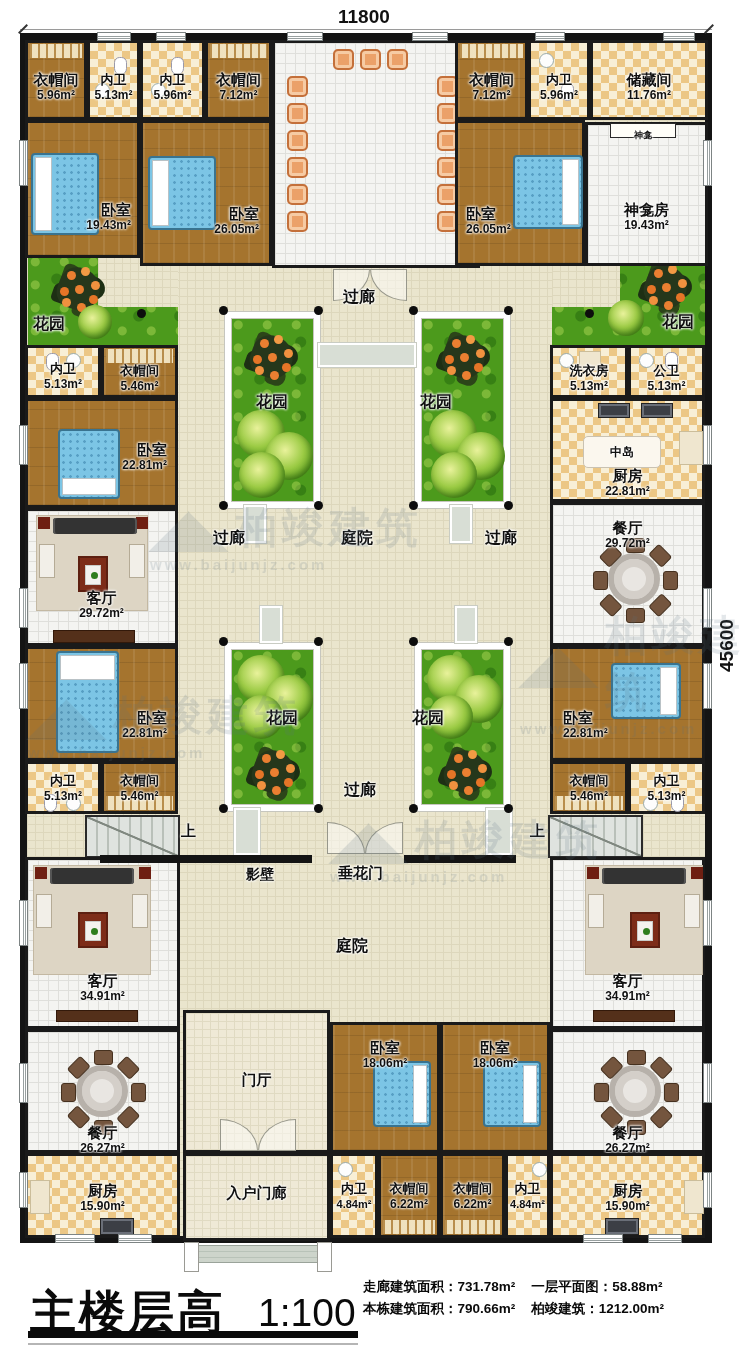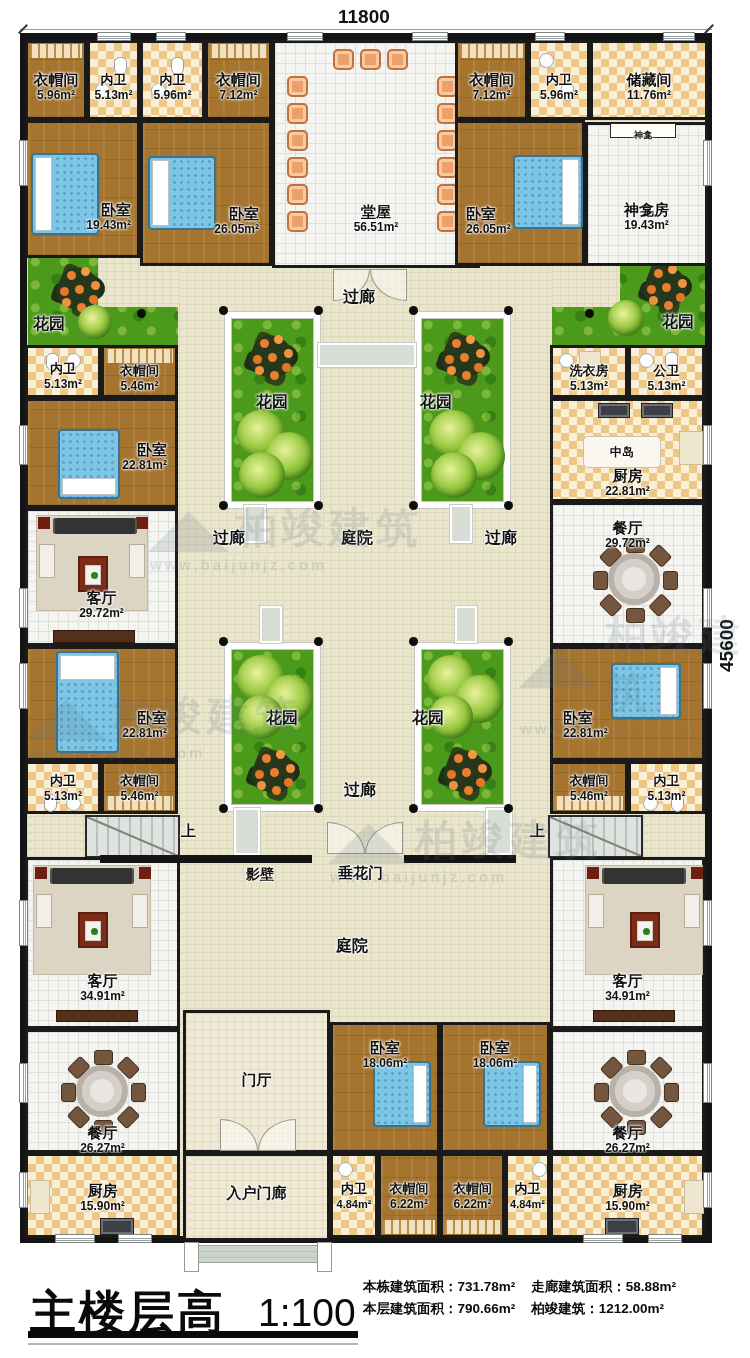--- a/index.html
+++ b/index.html
@@ -223,24 +223,20 @@
       <div class="chair" style="left:12px;top:87px"></div>
     <div class="chair" style="left:12px;top:114px"></div>
       <div class="chair" style="left:12px;top:141px"></div>
       <div class="chair" style="left:12px;top:168px"></div>
     <div class="chair" style="left:162px;top:33px"></div>
       <div class="chair" style="left:162px;top:60px"></div>
       <div class="chair" style="left:162px;top:87px"></div>
     <div class="chair" style="left:162px;top:114px"></div>
       <div class="chair" style="left:162px;top:141px"></div>
       <div class="chair" style="left:162px;top:168px"></div>
-    <div class="lbl" style="top:160px">
-        <div class="rn">堂屋</div>
-        <div class="ra">56.51m²</div>
-      </div>
   </div>
   <div class="room f-wood" style="left:455px;top:40px;width:73px;height:80px">
     <div class="hatch hatch-t"></div>
     <div class="lbl" style="top:28px">
         <div class="rn">衣帽间</div>
         <div class="ra">7.12m²</div>
       </div>
   </div>
   <div class="room f-check" style="left:528px;top:40px;width:62px;height:80px">
     <span class="sink" style="left:8px;top:10px"></span>
@@ -644,22 +640,22 @@
       </div>
     <div class="u">www.baijunjz.com</div>
   </div>
 
   <div class="tb-title">主楼层高</div>
   <div class="tb-scale">1:100</div>
   <div class="tb-bar1"></div>
   <div class="tb-bar2"></div>
   <div class="stats">
     <div class="row">
-      <span>本栋建筑面积：731.78m²</span>
-      <span>走廊建筑面积：58.88m²</span>
+      <span>走廊建筑面积：731.78m²</span>
+      <span>一层平面图：58.88m²</span>
     </div>
     <div class="row">
-      <span>本层建筑面积：790.66m²</span>
+      <span>本栋建筑面积：790.66m²</span>
       <span>柏竣建筑：1212.00m²</span>
     </div>
   </div>
 
 </div>
 
 </body></html>

